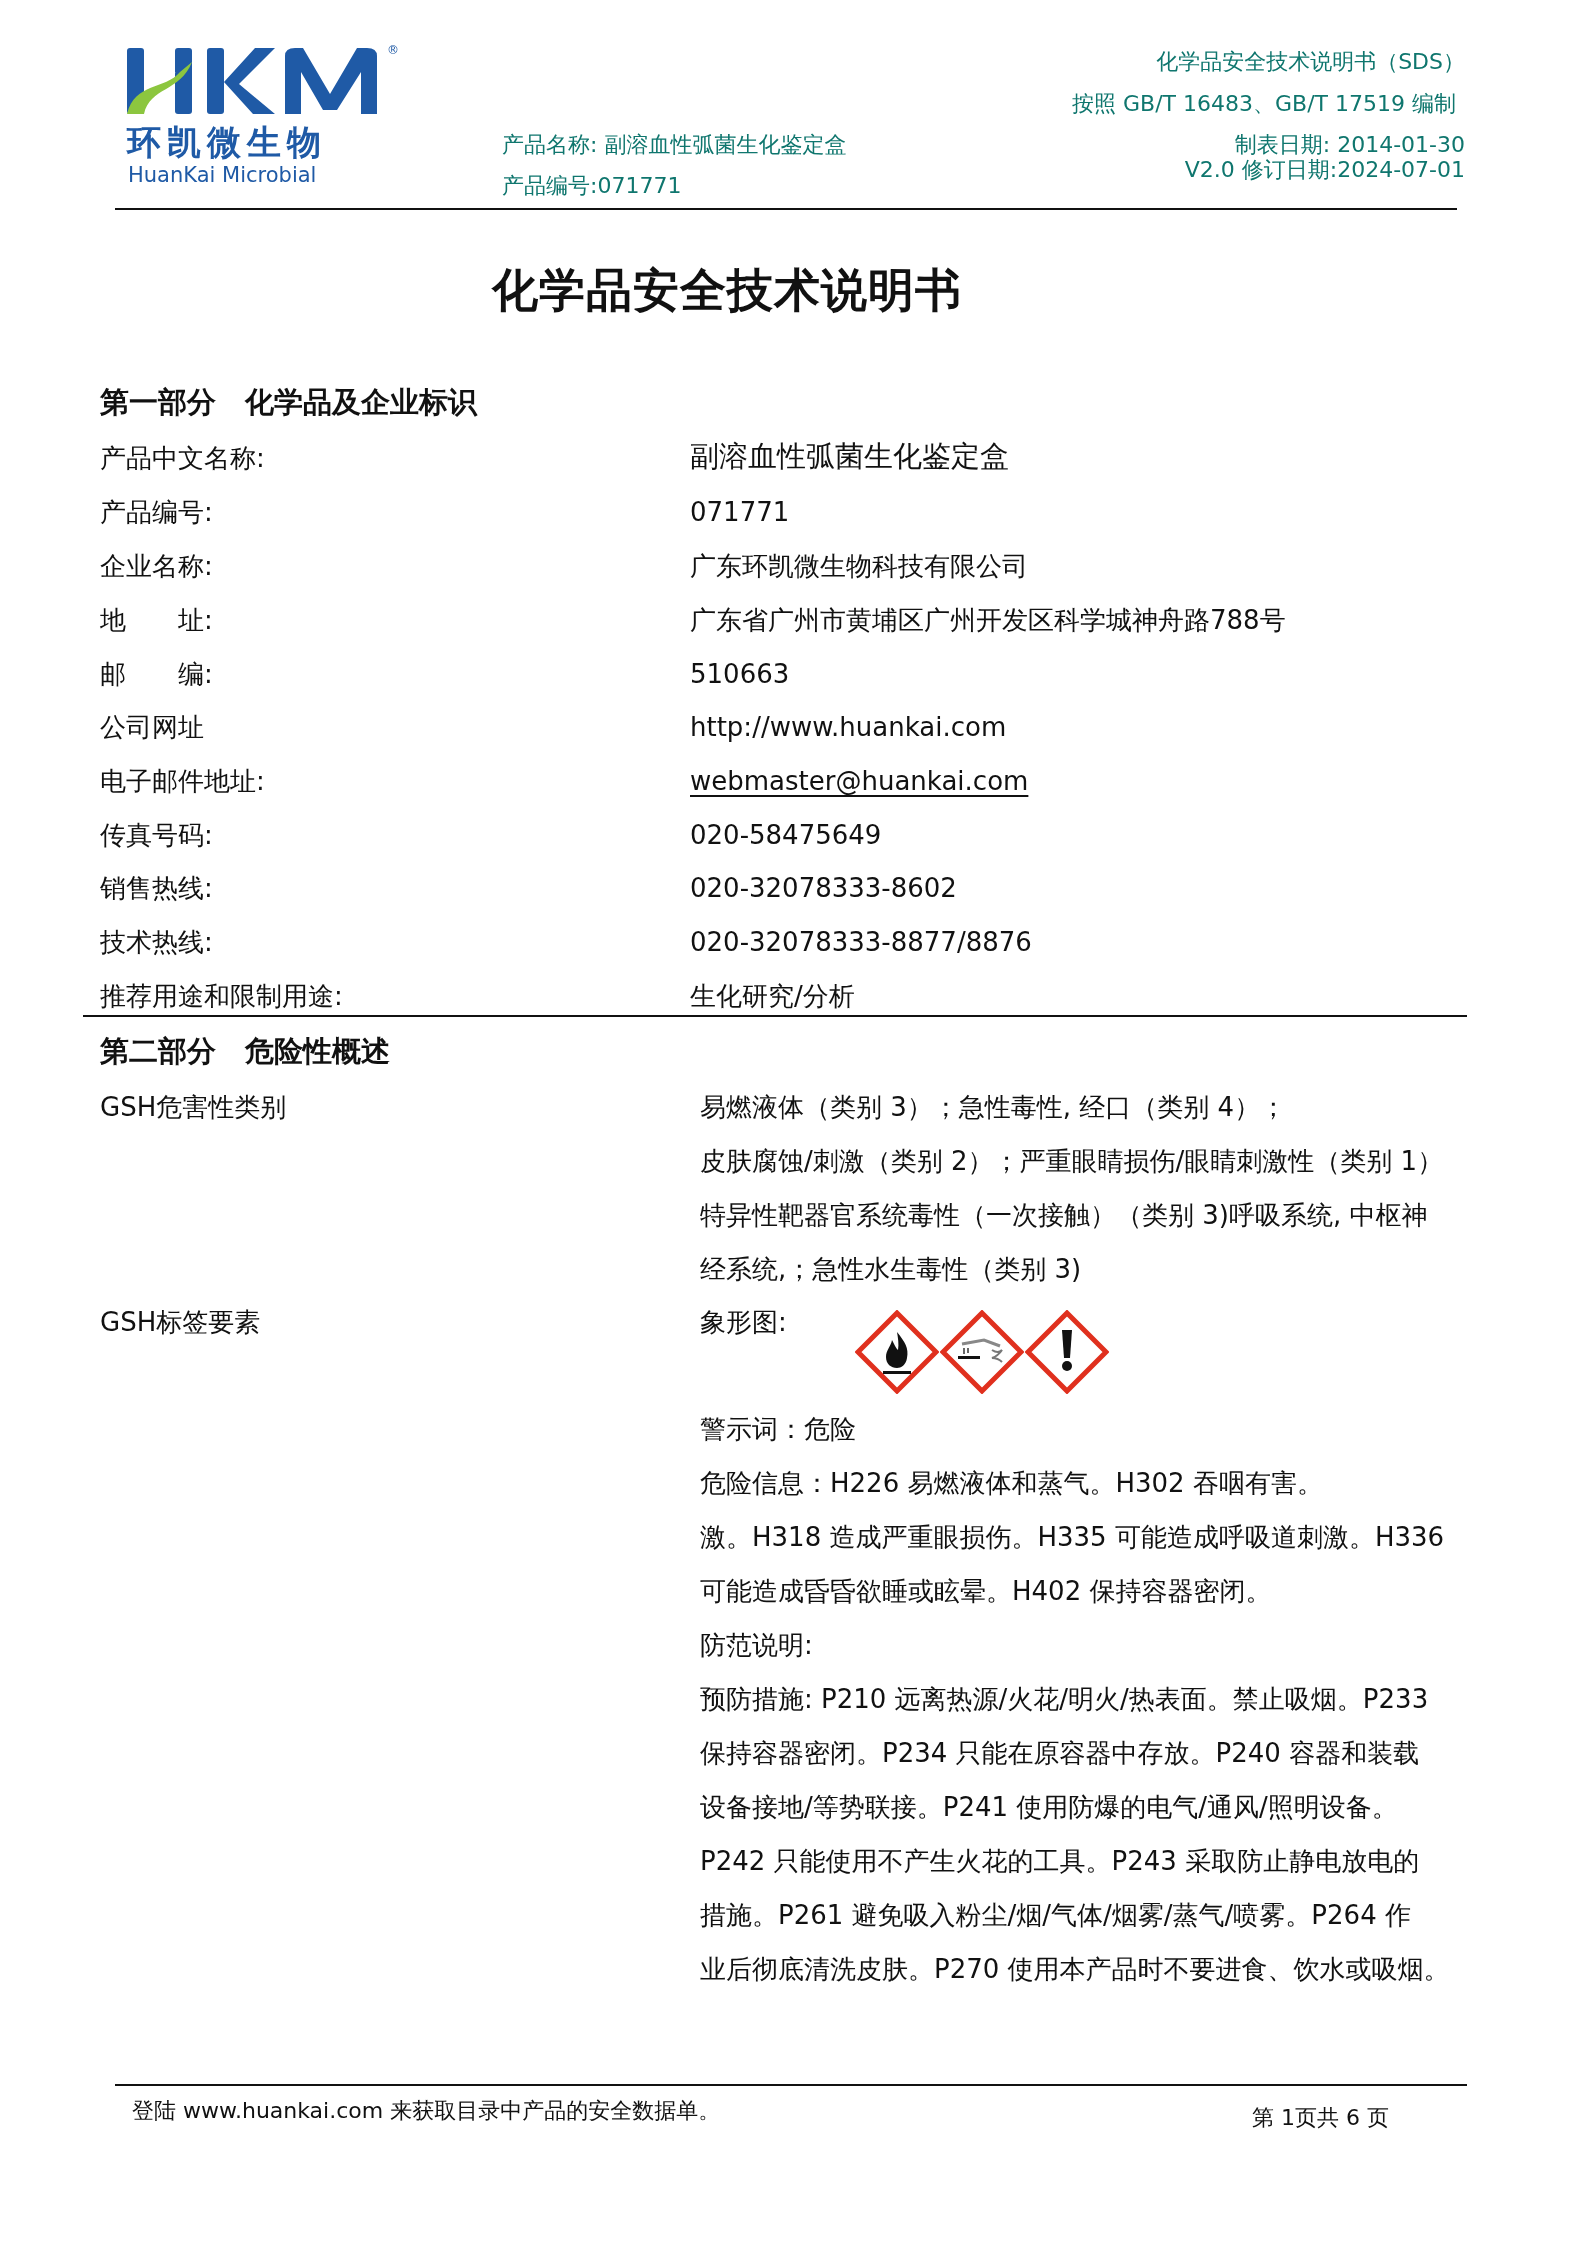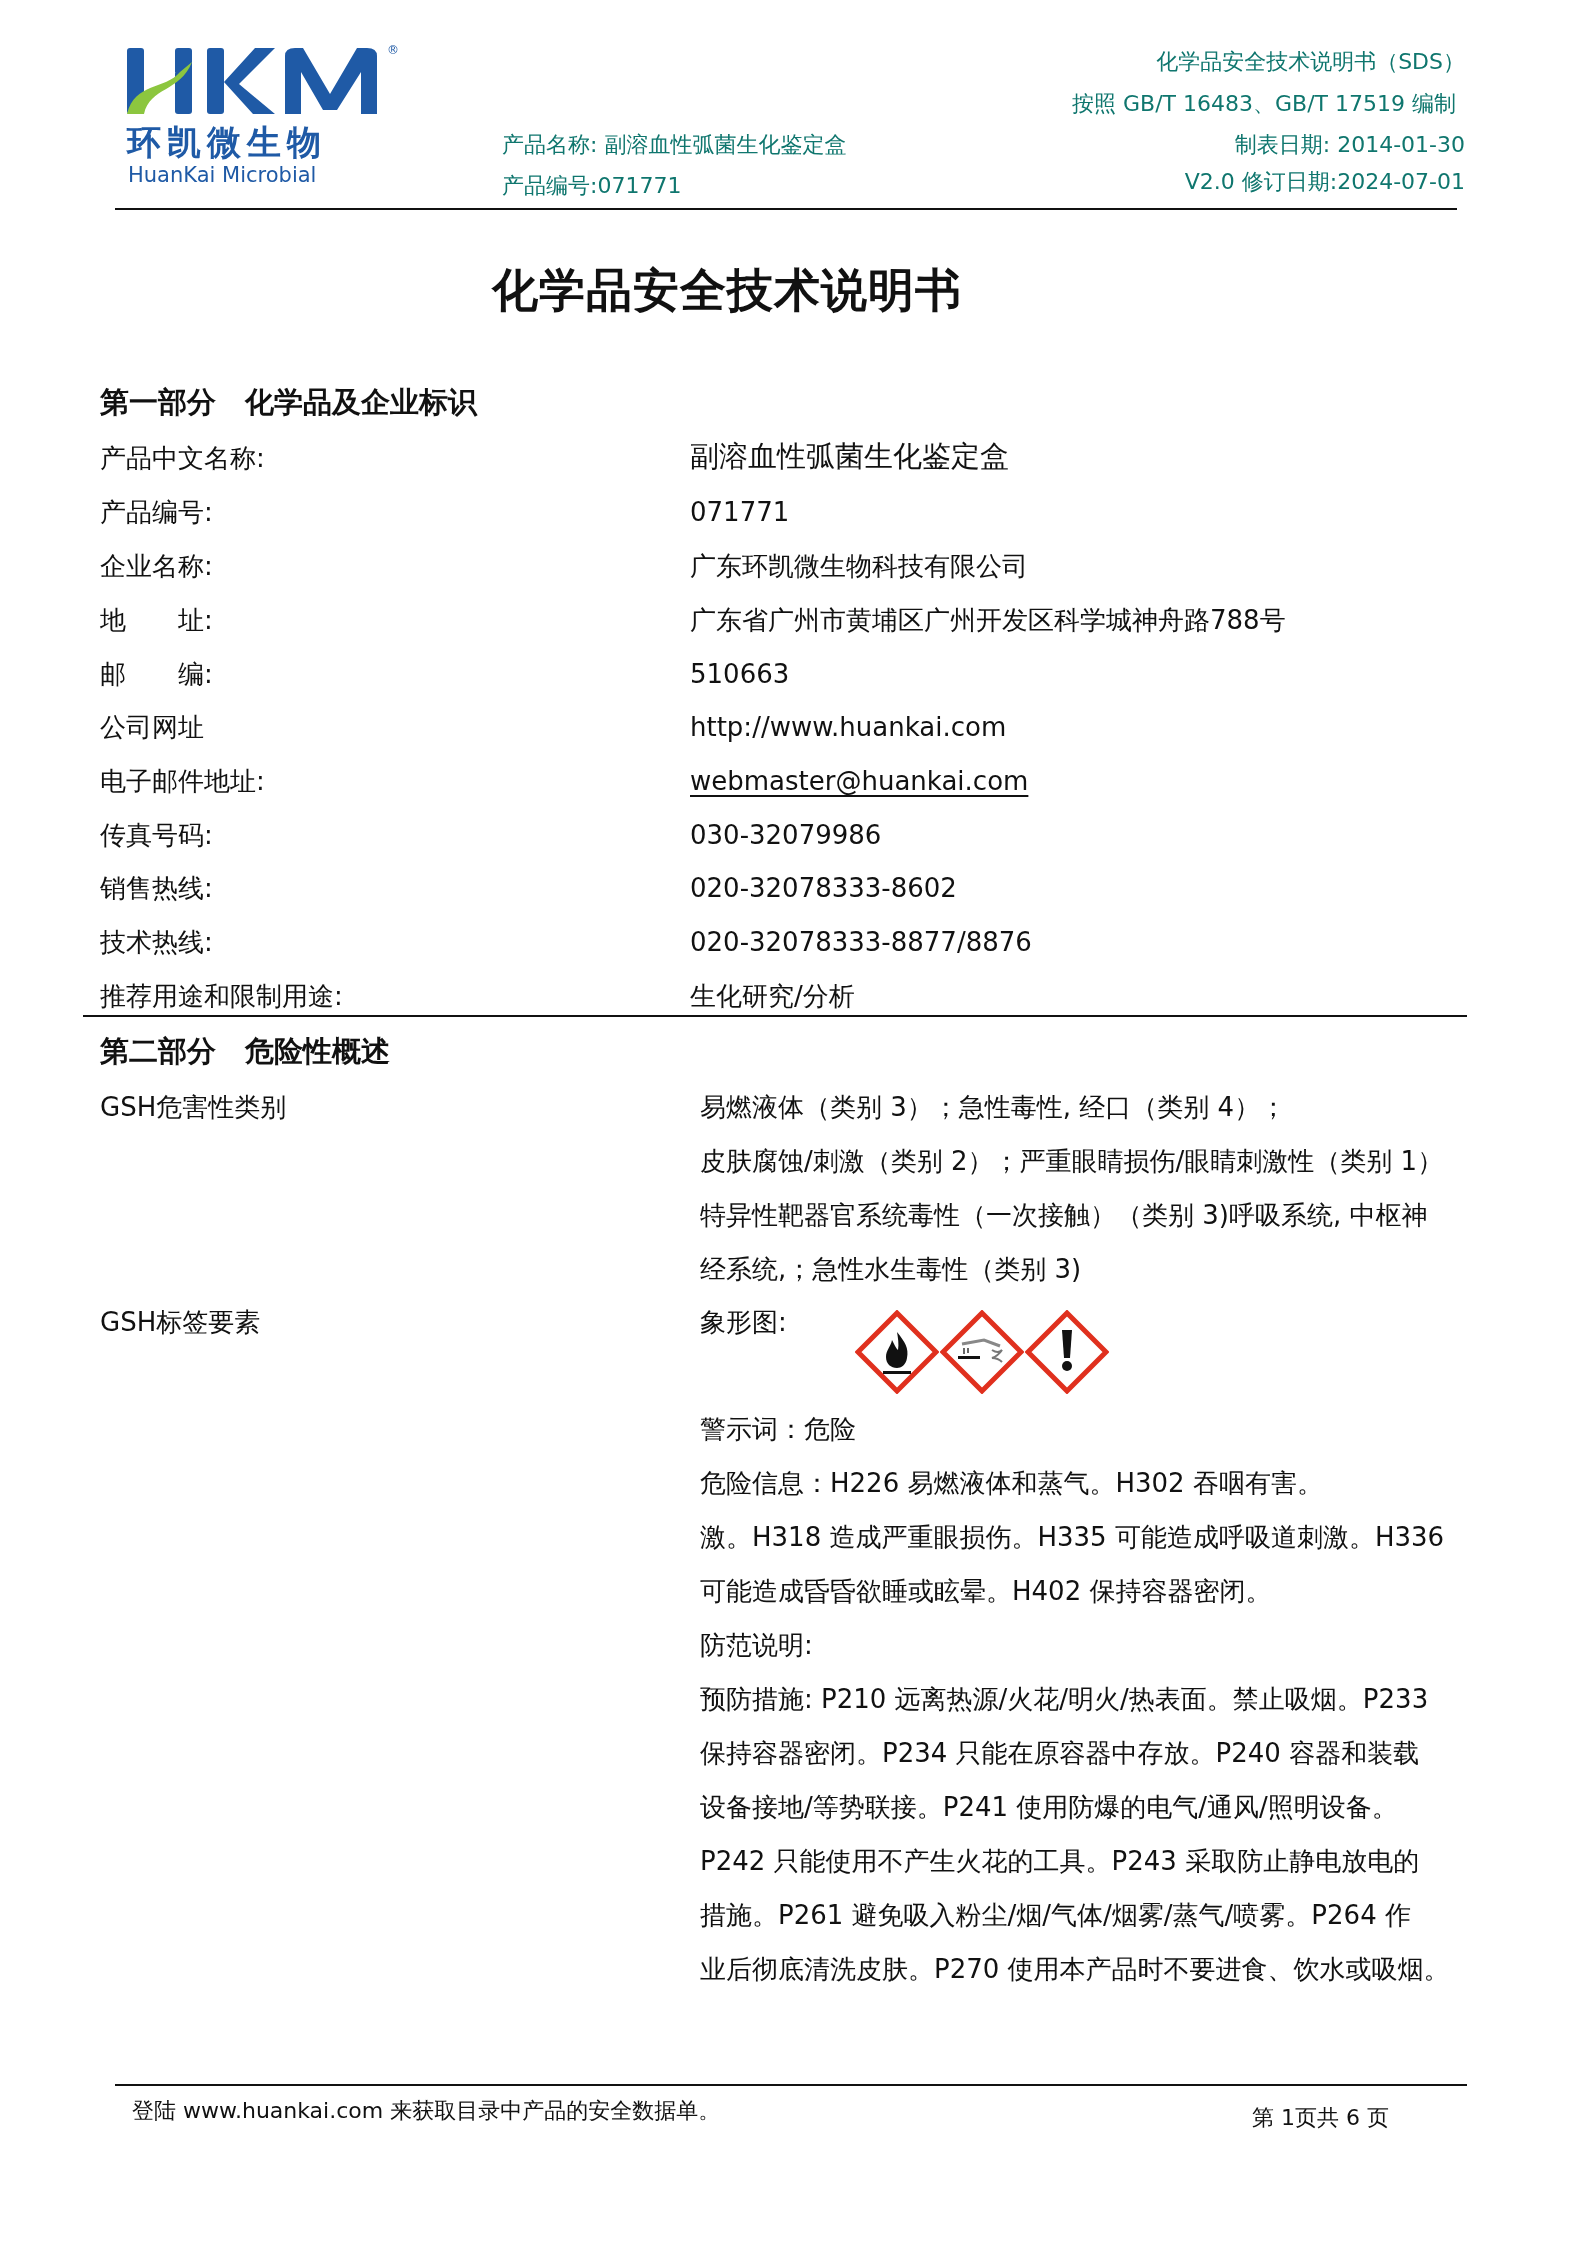--- a/index.html
+++ b/index.html
@@ -39,21 +39,21 @@
   </svg>
   <div class="abs" style="left:2px;top:78px;font-size:34px;color:#1f5aa6;font-weight:bold;letter-spacing:6px;">环凯微生物</div>
   <div class="abs" style="left:3px;top:121px;font-size:21px;color:#1f5aa6;">HuanKai Microbial</div>
 </div>
 
 <div class="abs hdr" style="right:122px;top:48px;">化学品安全技术说明书（SDS）</div>
 <div class="abs hdr" style="right:131px;top:90px;">按照 GB/T 16483、GB/T 17519 编制</div>
 <div class="abs hdr" style="left:502px;top:131px;">产品名称: 副溶血性弧菌生化鉴定盒</div>
 <div class="abs hdr" style="right:122px;top:131px;">制表日期: 2014-01-30</div>
 <div class="abs hdr" style="left:502px;top:172px;">产品编号:071771</div>
-<div class="abs hdr" style="right:122px;top:168px;">V2.0 修订日期:2024-07-01</div>
+<div class="abs hdr" style="right:122px;top:156px;">V2.0 修订日期:2024-07-01</div>
 
 <div class="hr" style="left:115px;width:1342px;top:208px;"></div>
 
 <div class="abs title" style="left:0;width:1454px;text-align:center;top:260px;">化学品安全技术说明书</div>
 
 <div class="abs sec" style="left:100px;top:383px;">第一部分　化学品及企业标识</div>
 
 <div>
   <div class="abs lbl" style="left:100px;top:441px;">产品中文名称:</div>
   <div class="abs val" style="left:690px;top:439px;font-size:29px;">副溶血性弧菌生化鉴定盒</div>
@@ -70,21 +70,21 @@
   <div class="abs lbl" style="left:100px;top:657px;">邮　　编:</div>
   <div class="abs val" style="left:690px;top:657px;">510663</div>
 
   <div class="abs lbl" style="left:100px;top:710px;">公司网址</div>
   <div class="abs val" style="left:690px;top:710px;">http://www.huankai.com</div>
 
   <div class="abs lbl" style="left:100px;top:764px;">电子邮件地址:</div>
   <div class="abs val email" style="left:690px;top:764px;">webmaster@huankai.com</div>
 
   <div class="abs lbl" style="left:100px;top:818px;">传真号码:</div>
-  <div class="abs val" style="left:690px;top:818px;">030-32079986</div>
+  <div class="abs val" style="left:690px;top:818px;">020-58475649</div>
 
   <div class="abs lbl" style="left:100px;top:871px;">销售热线:</div>
   <div class="abs val" style="left:690px;top:871px;">020-32078333-8602</div>
 
   <div class="abs lbl" style="left:100px;top:925px;">技术热线:</div>
   <div class="abs val" style="left:690px;top:925px;">020-32078333-8877/8876</div>
 
   <div class="abs lbl" style="left:100px;top:979px;">推荐用途和限制用途:</div>
   <div class="abs val" style="left:690px;top:979px;">生化研究/分析</div>
 </div>

